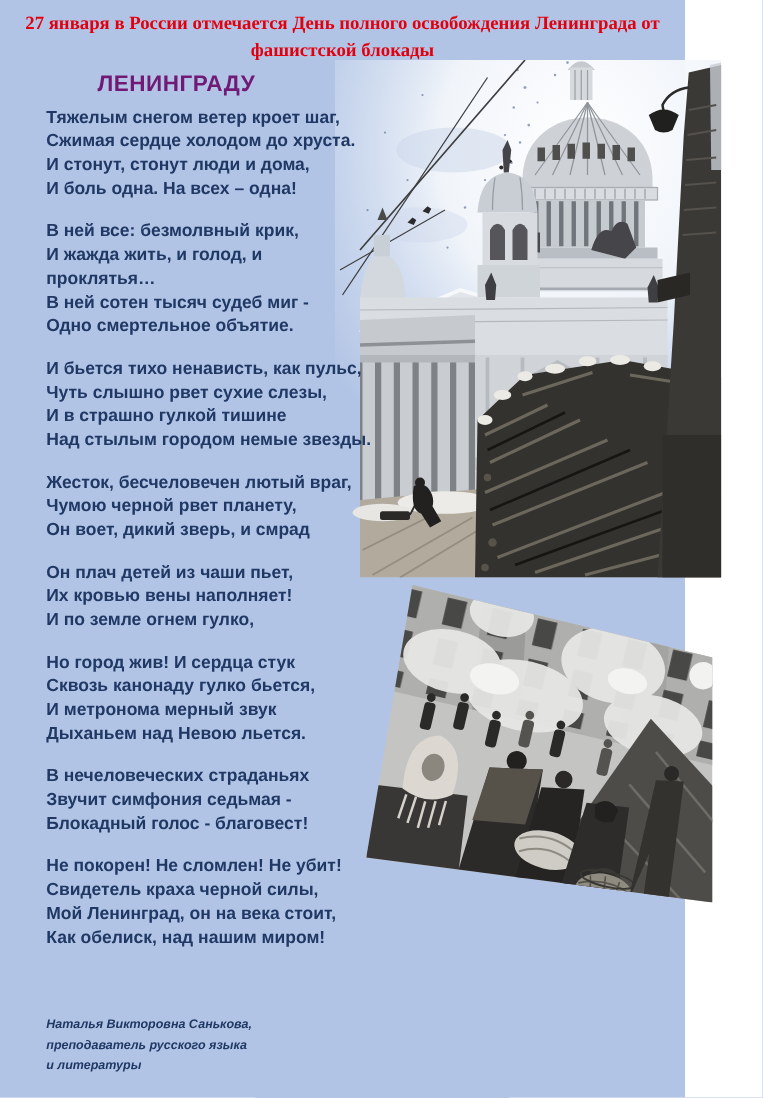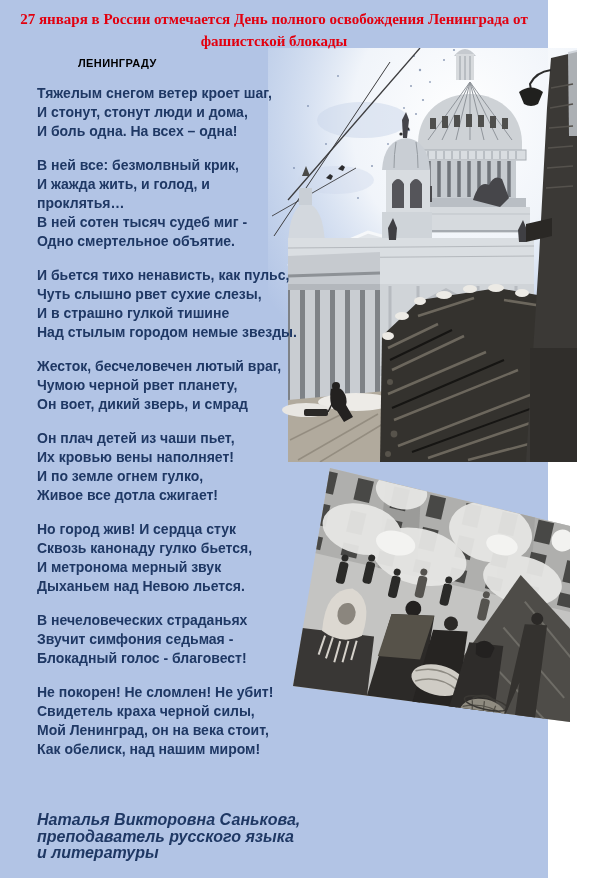--- a/index.html
+++ b/index.html
@@ -1,27 +1,27 @@
 <!DOCTYPE html>
 <html><head>
 <meta charset="utf-8">
 <style>
   html,body{margin:0;padding:0;}
   body{width:610px;height:878px;overflow:hidden;}
   .page{position:relative;width:548px;height:878px;background:#b2c4e5;font-family:"Liberation Sans",sans-serif;}
   .banner{position:absolute;left:0;right:0;top:8px;text-align:center;
           font-family:"Liberation Serif",serif;font-weight:bold;
           font-size:15px;line-height:22px;color:#e2000f;z-index:3;}
-  .poem-heading{position:absolute;left:78px;top:57px;font-size:11px;font-weight:bold;
-          letter-spacing:.4px;color:#000000;z-index:3;}
+  .poem-heading{position:absolute;left:78px;top:57px;font-size:18px;font-weight:bold;
+          letter-spacing:.4px;color:#701a75;z-index:3;}
   .poem{position:absolute;left:37px;top:84px;width:262px;z-index:3;
         font-size:14px;line-height:19px;font-weight:bold;color:#1f3864;}
   .stanza{margin:0 0 15px 0;}
   .attribution{position:absolute;left:37px;top:812px;z-index:3;
-        font-size:16px;line-height:16.5px;font-weight:bold;font-style:italic;color:#1f3864;}
+        font-size:10px;line-height:16.5px;font-weight:bold;font-style:italic;color:#1f3864;}
   .photo-top{position:absolute;left:268px;top:48px;width:309px;height:414px;z-index:1;}
   .photo-bottom{position:absolute;left:290px;top:460px;width:285px;height:268px;z-index:2;}
 </style>
 </head>
 <body>
 
 <div class="page">
 
   <div class="banner">
     <div>27 января в России отмечается День полного освобождения Ленинграда от</div>
@@ -361,20 +361,21 @@
         </g>
       </g>
     </g>
   </svg>
 
   <div class="poem-heading">ЛЕНИНГРАДУ</div>
 
   <div class="poem">
     <div class="stanza">
       <div>Тяжелым снегом ветер кроет шаг,</div>
+      <div>Сжимая сердце холодом до хруста.</div>
       <div>И стонут, стонут люди и дома,</div>
       <div>И боль одна. На всех – одна!</div>
     </div>
     <div class="stanza">
       <div>В ней все: безмолвный крик,</div>
       <div>И жажда жить, и голод, и проклятья…</div>
       <div>В ней сотен тысяч судеб миг -</div>
       <div>Одно смертельное объятие.</div>
     </div>
     <div class="stanza">
@@ -385,21 +386,20 @@
     </div>
     <div class="stanza">
       <div>Жесток, бесчеловечен лютый враг,</div>
       <div>Чумою черной рвет планету,</div>
       <div>Он воет, дикий зверь, и смрад</div>
     </div>
     <div class="stanza">
       <div>Он плач детей из чаши пьет,</div>
       <div>Их кровью вены наполняет!</div>
       <div>И по земле огнем гулко,</div>
-      <div>Живое все дотла сжигает!</div>
     </div>
     <div class="stanza">
       <div>Но город жив! И сердца стук</div>
       <div>Сквозь канонаду гулко бьется,</div>
       <div>И метронома мерный звук</div>
       <div>Дыханьем над Невою льется.</div>
     </div>
     <div class="stanza">
       <div>В нечеловеческих страданьях</div>
       <div>Звучит симфония седьмая -</div>

